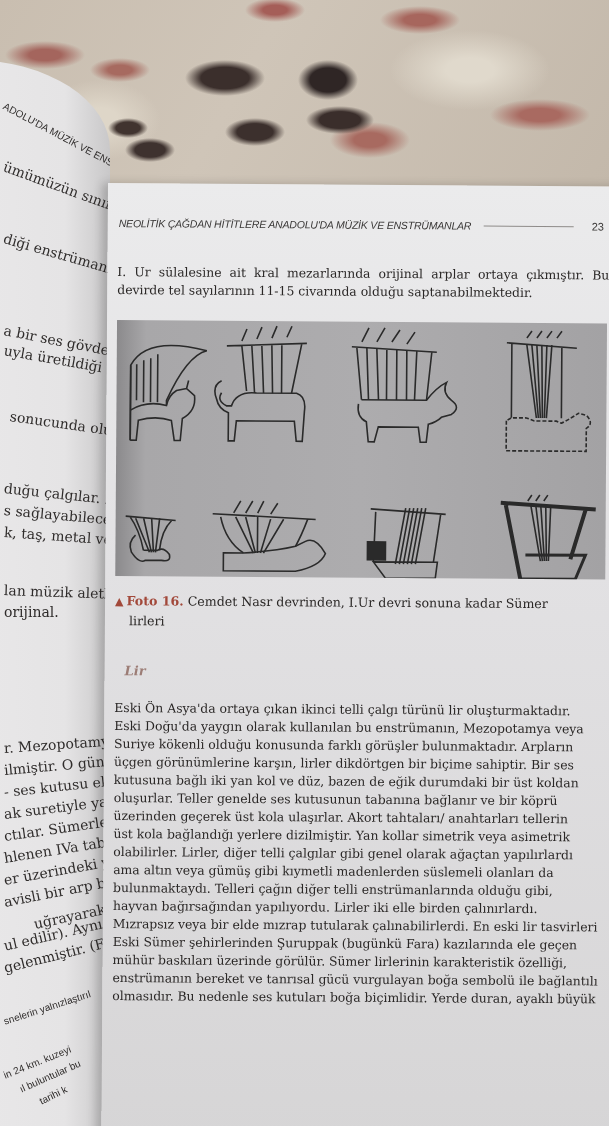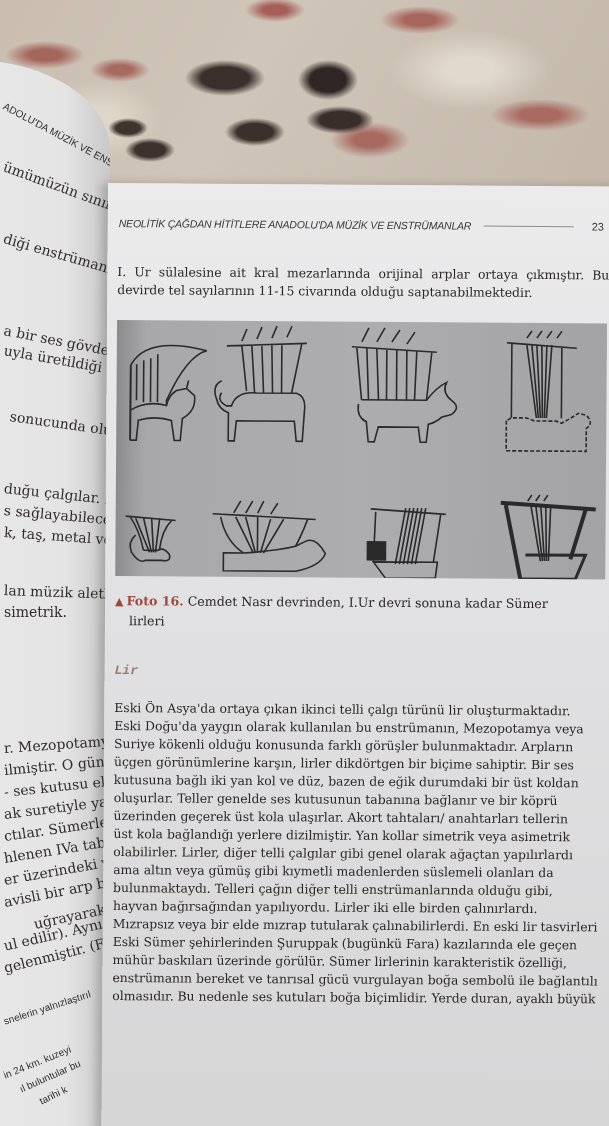--- a/index.html
+++ b/index.html
@@ -67,42 +67,42 @@
     }
     .figure svg { width: 100%; height: 100%; }
     .caption {
       position: absolute; left: 10px; top: 408px; width: 470px;
       font-size: 12.6px; line-height: 19px; color: #2a2726;
     }
     .caption .tri { color: #a2483a; font-size: 11px; margin-right: 3px; }
     .caption .label { color: #a2483a; font-weight: bold; text-align: center; }
     .caption .second { padding-left: 14px; display: block; }
     .section-title {
-      position: absolute; left: 10px; top: 480px;
-      font-size: 13px; font-weight: bold; font-style: italic; color: #9c7d76; font-family: Liberation Mono, monospace;
+      position: absolute; left: 20px; top: 480px;
+      font-size: 13px; font-weight: bold; font-style: italic; color: #9c7d76;
     }
     .lir-para p { white-space: nowrap; }
   </style>
 </head>
 <body>
 
 <div class="carpet"></div>
 
 <div class="left-page">
   <div class="left-text sm" style="left:44px;top:40px;transform:rotate(28deg);">ADOLU'DA MÜZİK VE ENS</div>
   <div class="left-text" style="left:44px;top:98px;transform:rotate(20deg);">ümümüzün sınıflandır</div>
   <div class="left-text" style="left:44px;top:170px;transform:rotate(16deg);">diği enstrümanlar için</div>
   <div class="left-text" style="left:44px;top:262px;transform:rotate(11deg);">a bir ses gövdesine ge</div>
   <div class="left-text" style="left:44px;top:282px;transform:rotate(10deg);">uyla üretildiği çalgıla</div>
   <div class="left-text" style="left:50px;top:348px;transform:rotate(8deg);">sonucunda oluşan</div>
   <div class="left-text" style="left:44px;top:420px;transform:rotate(6deg);">duğu çalgılar. Herhang</div>
   <div class="left-text" style="left:44px;top:442px;transform:rotate(5deg);">s sağlayabilecek gü</div>
   <div class="left-text" style="left:44px;top:464px;transform:rotate(4deg);">k, taş, metal veya can</div>
   <div class="left-text" style="left:44px;top:522px;transform:rotate(2deg);">lan müzik aletleri ve</div>
-  <div class="left-text" style="left:44px;top:544px;">simetrik.</div>
+  <div class="left-text" style="left:44px;top:544px;">orijinal.</div>
   <div class="left-text" style="left:44px;top:680px;transform:rotate(-4deg);">r. Mezopotamya ve</div>
   <div class="left-text" style="left:44px;top:702px;transform:rotate(-5deg);">ilmiştir. O günün</div>
   <div class="left-text" style="left:44px;top:724px;transform:rotate(-6deg);">- ses kutusu ekler</div>
   <div class="left-text" style="left:44px;top:746px;transform:rotate(-7deg);">ak suretiyle yay bi</div>
   <div class="left-text" style="left:44px;top:768px;transform:rotate(-8deg);">ctılar. Sümerlerin</div>
   <div class="left-text" style="left:44px;top:790px;transform:rotate(-9deg);">hlenen IVa tabak</div>
   <div class="left-text" style="left:44px;top:812px;transform:rotate(-10deg);">er üzerindeki yaz</div>
   <div class="left-text" style="left:44px;top:834px;transform:rotate(-11deg);">avisli bir arp bulu</div>
   <div class="left-text" style="left:74px;top:856px;transform:rotate(-12deg);">uğrayarak, ayn</div>
   <div class="left-text" style="left:44px;top:878px;transform:rotate(-13deg);">ul edilir). Aynı d</div>

